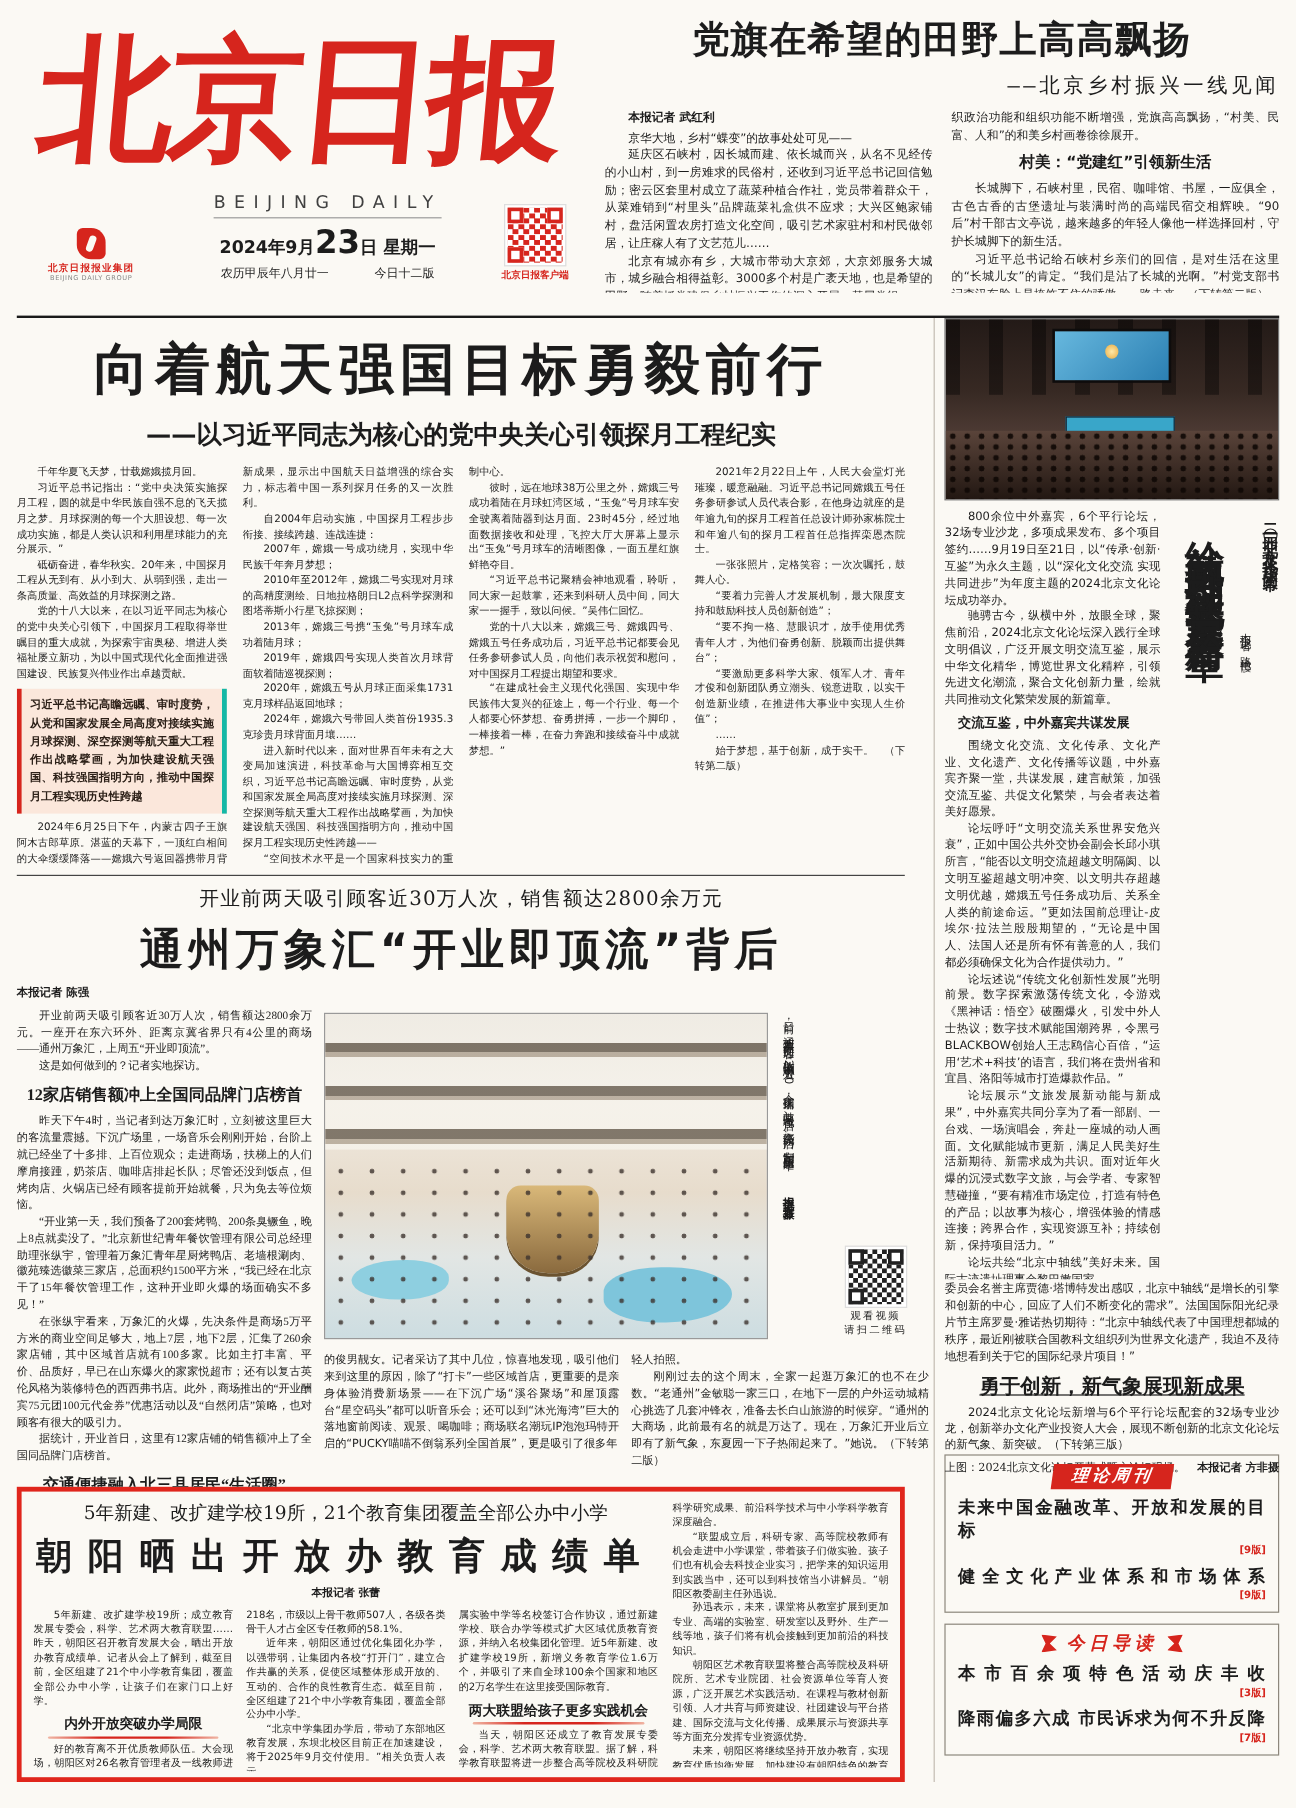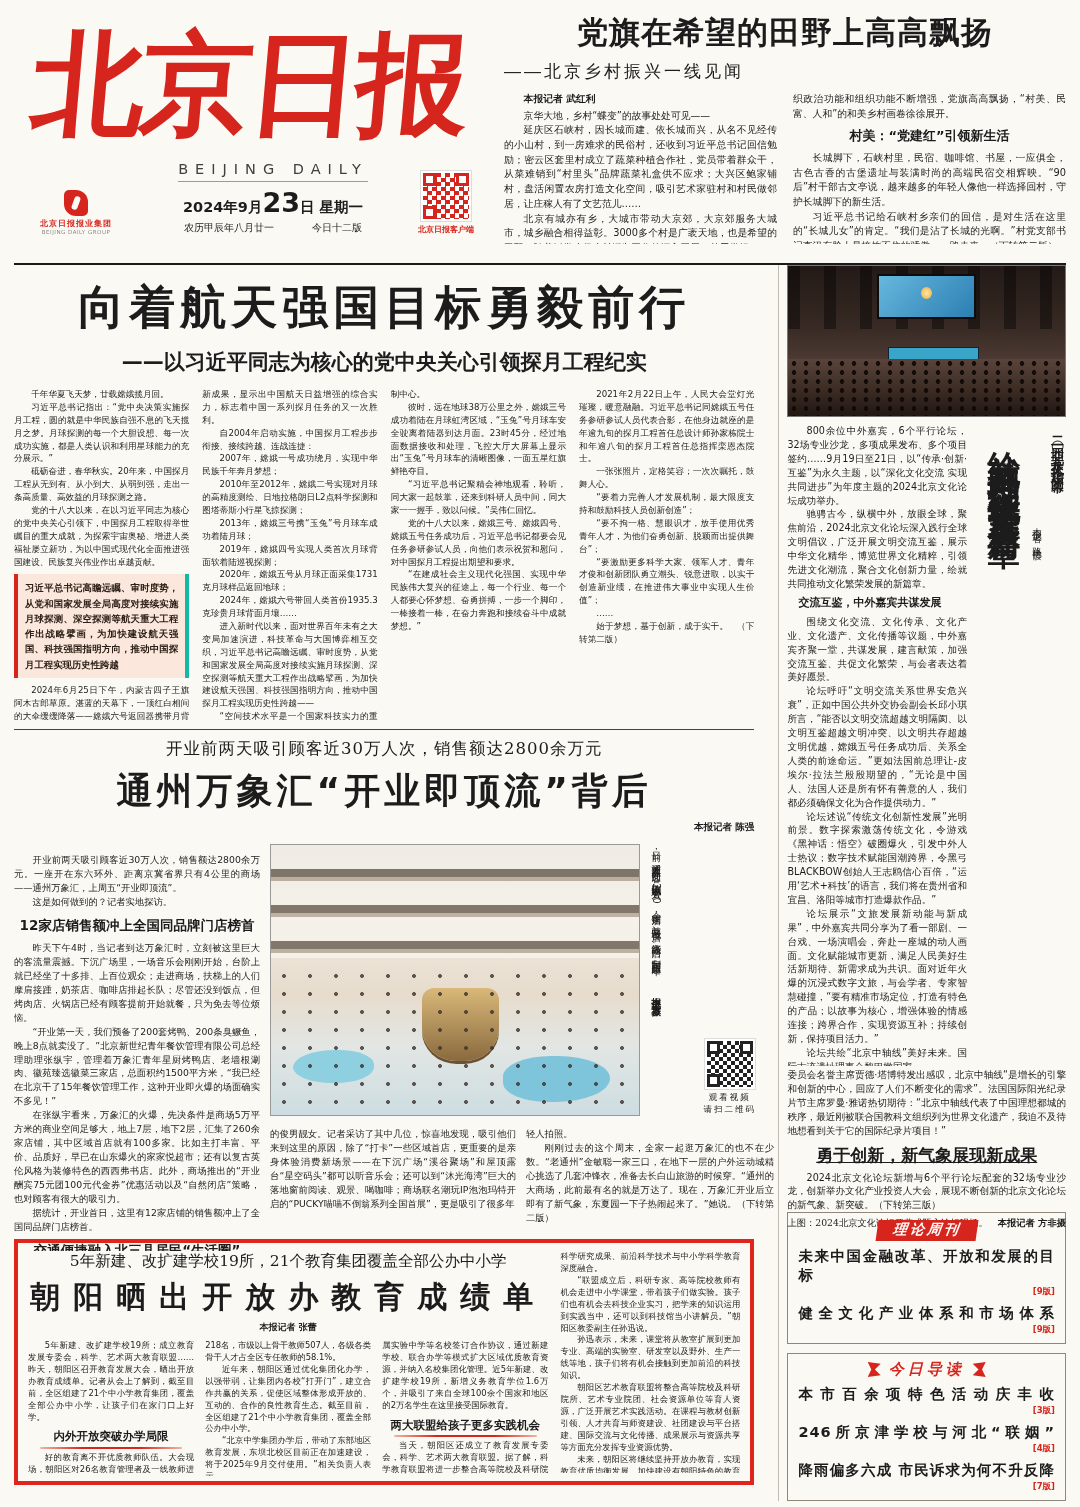--- a/index.html
+++ b/index.html
@@ -36,21 +36,21 @@
         background:repeating-conic-gradient(#d6251d 0% 25%, #fff 0% 50%) 0 0/9px 9px; }
   .qr.black { background:repeating-conic-gradient(#222 0% 25%, #fff 0% 50%) 0 0/8px 8px; }
   .qr .f1,.qr .f2,.qr .f3 { position:absolute; width:13px; height:13px; border:3px solid #d6251d; background:#fff; }
   .qr.black .f1,.qr.black .f2,.qr.black .f3 { border-color:#222; }
   .qr .f1{left:0;top:0;} .qr .f2{right:0;top:0;} .qr .f3{left:0;bottom:0;}
   .qr-label { font-size:8px; color:#d6251d; font-weight:bold; }
 
   
   .party { flex:1; padding-top:4px; }
   .party-headline { font-size:31px; font-weight:900; text-align:center; letter-spacing:1px; }
-  .party-subtitle { font-family:Liberation Sans, sans-serif; font-size:17px; text-align:left; letter-spacing:3px; margin:6px 0 9px; }
+  .party-subtitle { font-family:Liberation Mono, monospace; font-size:17px; text-align:right; letter-spacing:3px; margin:6px 0 9px; }
   .party-cols { display:flex; gap:16px; font-size:9.8px; line-height:1.5; height:152px; overflow:hidden; }
   .pcol { flex:1; }
   .byline-left { font-weight:bold; text-indent:2em; margin-bottom:2px; }
   .party-subhead { text-align:center; font-weight:bold; font-size:13px; margin:5px 0; }
 
   .main-rule { height:2px; background:#1a1a1a; margin-top:5px; }
 
   
   .content { display:flex; gap:16px; margin-top:0; }
   .left-main { width:760px; padding-right:8px; }
@@ -62,23 +62,23 @@
   .moon-subheadline { font-size:21px; font-weight:800; text-align:center; margin:9px 0 12px; }
   .moon-cols { display:flex; gap:13px; height:332px; overflow:hidden; font-size:8.6px; line-height:1.5; }
   .mcol { flex:1; }
   .quote-box { background:#fbe7db; border-left:4px solid #d6251d; border-right:4px solid #14b8a6;
                padding:6px 7px; margin:6px 0; font-weight:bold; font-size:9.4px; line-height:1.62; color:#2c2018; text-align:justify; }
 
   
   .mall { border-top:1.5px solid #444; margin-top:2px; padding-top:8px; height:504px; }
   .mall-kicker { text-align:center; font-family:"DejaVu Serif","Liberation Serif",serif; font-size:16.5px; letter-spacing:1px; }
   .mall-headline { text-align:center; font-size:36px; font-weight:900; letter-spacing:4px; margin:7px 0 5px; }
-  .mall-byline { text-align:right; font-weight:bold; font-size:9.5px; margin-bottom:7px; }
+  .mall-byline { text-align:left; font-weight:bold; font-size:9.5px; margin-bottom:7px; }
   .mall-body { position:relative; height:398px; font-size:9.3px; line-height:1.5; }
-  .mall-col1 { position:absolute; left:0; top:12px; width:246px; height:398px; overflow:hidden; }
+  .mall-col1 { position:absolute; left:0; top:0; width:246px; height:398px; overflow:hidden;font-family:Liberation Serif, serif; }
   .mall-subhead { text-align:center; font-weight:bold; font-size:13.5px; margin:6px 0; }
   .mall-photo { position:absolute; left:256px; top:3px; width:370px; height:272px; border:1px solid #999;
                 background:linear-gradient(180deg,#cac2b6 0%,#f0eae0 28%,#e7dccc 55%,#e2e6e4 75%,#cddde1 100%); overflow:hidden; }
   .mall-floors { position:absolute; left:0; top:0; width:100%; height:42%;
                  background:repeating-linear-gradient(180deg,#f6f3ec 0 24px,#6e6457 24px 32px,#b4a898 32px 36px); opacity:.85; }
   .mall-ship { position:absolute; bottom:20%; left:41%; width:21%; height:27%;
                background:linear-gradient(180deg,#d9b879,#8a6a3e); border-radius:12px 12px 45% 45%; box-shadow:0 3px 0 #6b5330; }
   .mall-pool1 { position:absolute; bottom:5%; right:8%; width:29%; height:17%; background:#7ec5db; border-radius:48% 52% 55% 45%; }
   .mall-pool2 { position:absolute; bottom:12%; left:6%; width:22%; height:12%; background:#8ecfe0; border-radius:55% 45% 50% 50%; }
   .mall-crowd { position:absolute; bottom:0; left:0; width:100%; height:55%;
@@ -421,24 +421,20 @@
         <div class="digest-title-row">
           <span class="ribbon l"></span>
           <span class="digest-badge">今日导读</span>
           <span class="ribbon r"></span>
         </div>
         <div class="idx-item">
           <div class="idx-title">本市百余项特色活动庆丰收</div>
           <div class="idx-page">[3版]</div>
         </div>
         <div class="idx-item">
-          <div class="idx-title">246所京津学校与河北“联姻”</div>
-          <div class="idx-page">[4版]</div>
-        </div>
-        <div class="idx-item">
           <div class="idx-title">降雨偏多六成 市民诉求为何不升反降</div>
           <div class="idx-page">[7版]</div>
         </div>
       </section>
     </aside>
   </div>
 
 </div>
 
 </body></html>

